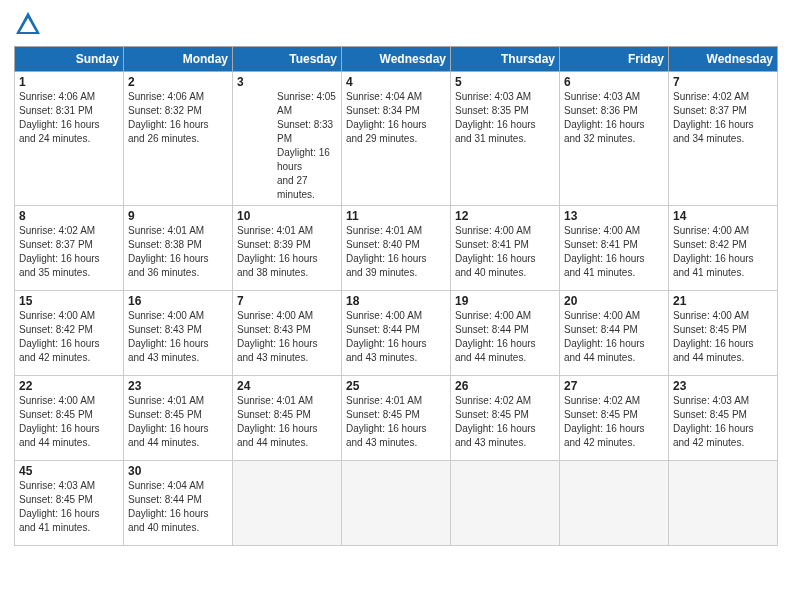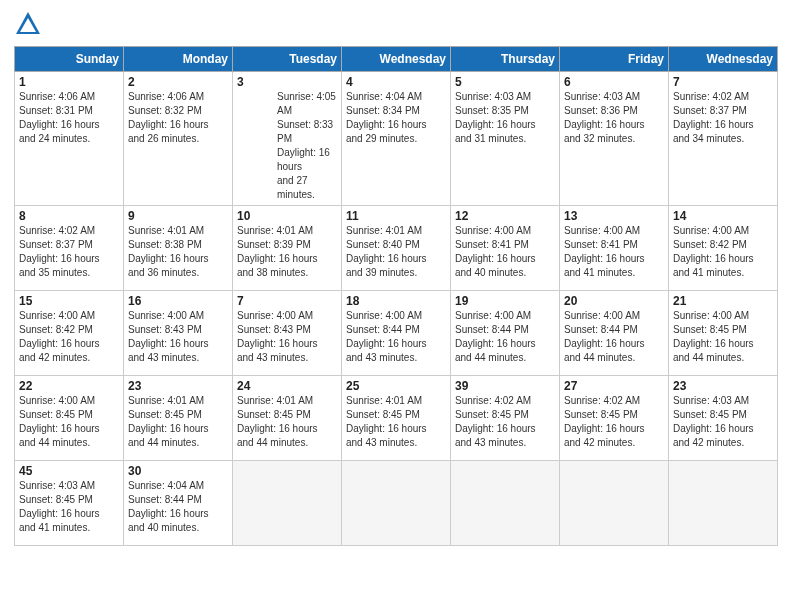--- a/index.html
+++ b/index.html
@@ -307,21 +307,21 @@
 and 44 minutes.</div>
           </td>
           <td>
             <span class="day-num">25</span>
             <div class="cell-text" style="white-space: pre-line;">Sunrise: 4:01 AM
 Sunset: 8:45 PM
 Daylight: 16 hours
 and 43 minutes.</div>
           </td>
           <td>
-            <span class="day-num">39</span>
+            <span class="day-num">26</span>
             <div class="cell-text" style="white-space: pre-line;">Sunrise: 4:02 AM
 Sunset: 8:45 PM
 Daylight: 16 hours
 and 43 minutes.</div>
           </td>
           <td>
             <span class="day-num">27</span>
             <div class="cell-text" style="white-space: pre-line;">Sunrise: 4:02 AM
 Sunset: 8:45 PM
 Daylight: 16 hours

